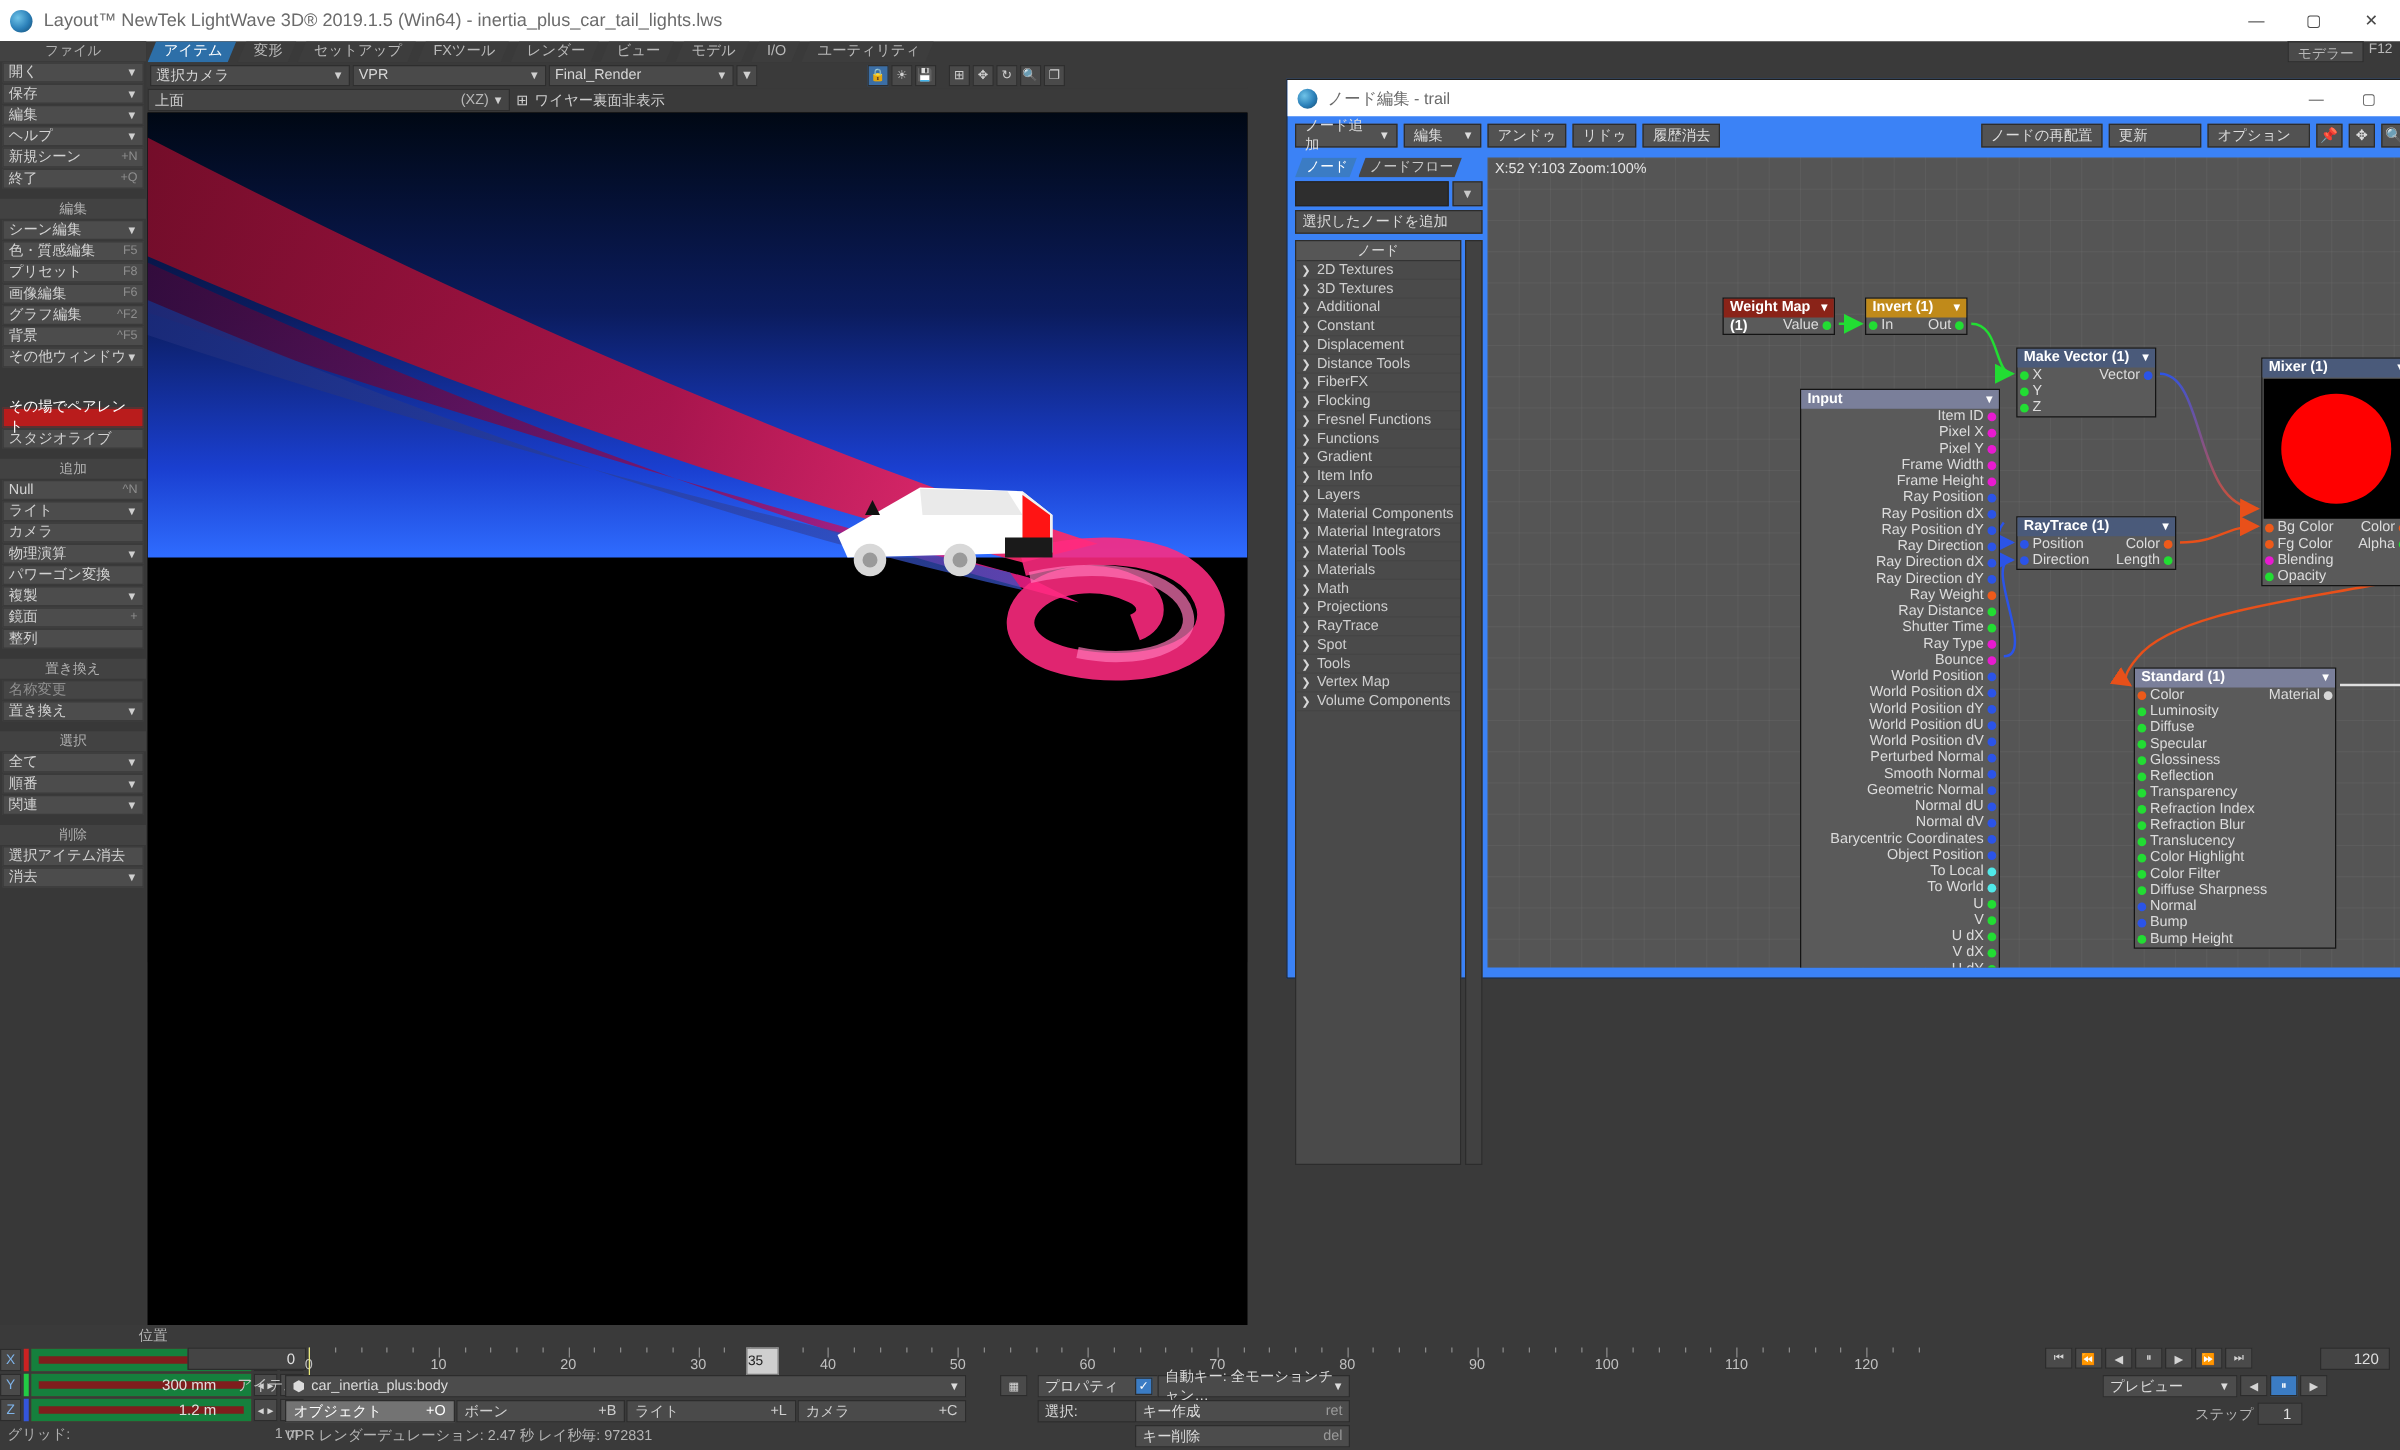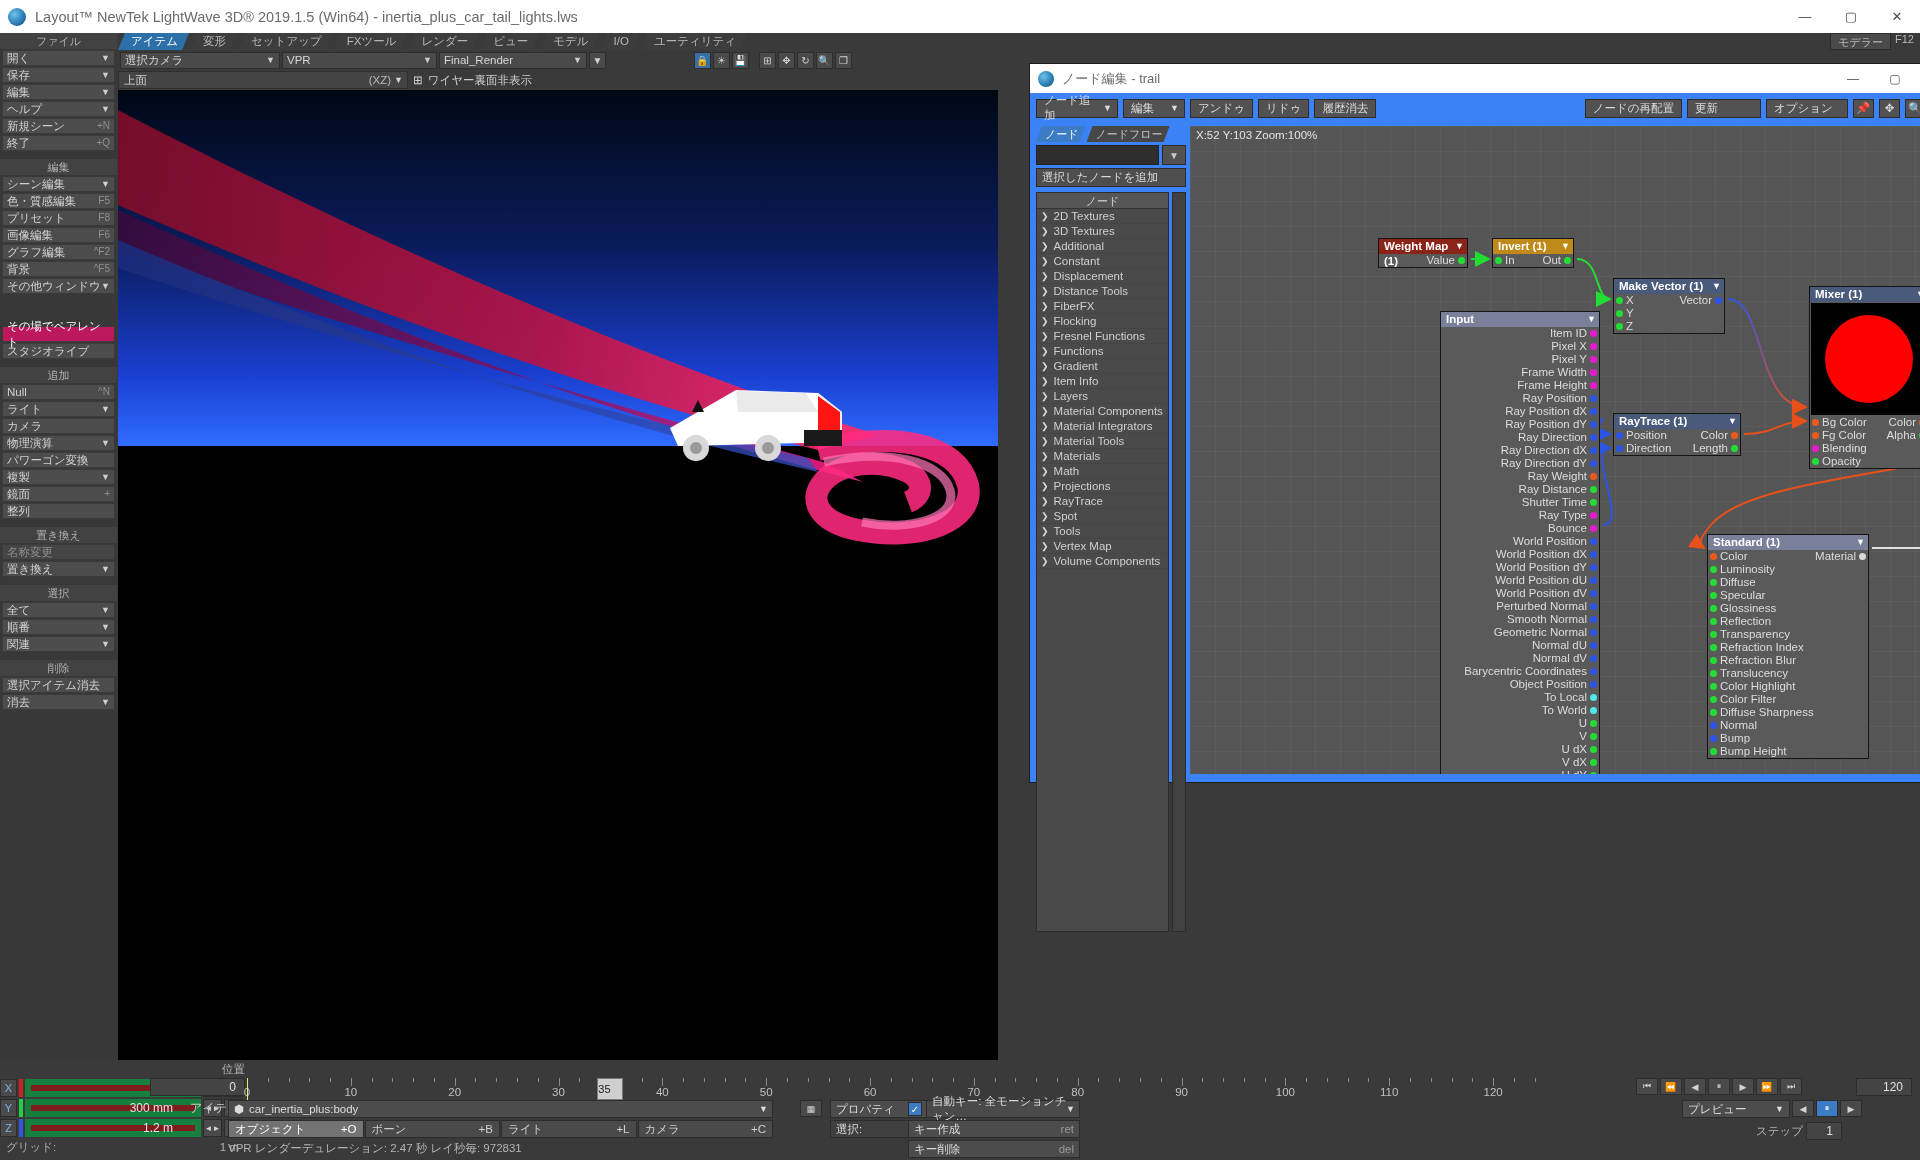--- a/index.html
+++ b/index.html
@@ -37,21 +37,21 @@
   .iconbtn.blue { background:#3b6ea5; }
 
   
   .sidebar { position:absolute; left:0; top:33px; width:117px; bottom:100px; background:#383838;
     overflow:hidden; }
   .sb-head { height:16px; line-height:16px; text-align:center; color:#b0b0b0; font-size:11px;
     background:#424242; }
   .sb-item { height:16px; line-height:16px; margin:1px 2px; background:#4c4c4c; border:1px solid #3a3a3a;
     padding:0 4px; color:#d2d2d2; font-size:11.5px; display:flex; align-items:center;
     justify-content:space-between; }
-  .sb-item.sel { background:#be185d; color:#ffffff;margin-top:32px; }
+  .sb-item.sel { background:#b91c1c; color:#ffffff;margin-top:32px; }
   .sb-item.plain { background:#454545; }
   .sb-item .sk { color:#8e8e8e; font-size:10px; }
   .sb-item .cv { font-size:9px; color:#cfcfcf; }
   .sb-gap { height:7px; }
 
   
   .vpbar { position:absolute; left:118px; top:70px; width:880px; height:20px; display:flex;
     align-items:center; background:#3a3a3a; }
   .vpbar .vsel { width:290px; height:18px; background:#444; border:1px solid #2e2e2e; color:#d0d0d0;
     font-size:11.5px; display:flex; align-items:center; padding:0 5px; position:relative; }
@@ -120,21 +120,21 @@
   .dot { position:absolute; width:7px; height:7px; border-radius:50%; top:3px; }
   .dot.l { left:2px; } .dot.r { right:2px; }
   .nrow .lbl-l { float:left; } .nrow .lbl-r { float:right; }
 
   .prev { margin:1px; height:112px; background:#000; display:flex; align-items:center; justify-content:center; }
   .prev .circ { width:88px; height:88px; border-radius:50%; background:#ff0000; }
 
   
   .bottom { position:absolute; left:0; bottom:0; width:1920px; height:100px; background:#3a3a3a; }
   .bl { position:absolute; left:0; top:0; width:245px; }
-  .bl-head { height:18px; line-height:18px; text-align:right; font-size:11.5px; color:#b8b8b8; }
+  .bl-head { height:18px; line-height:18px; text-align:center; font-size:11.5px; color:#b8b8b8; }
   .axisrow { height:20px; display:flex; align-items:center; gap:2px; padding:0 2px 0 0; }
   .axlab { width:17px; height:18px; background:#4a4a4a; border:1px solid #2c2c2c; color:#7fb3e8;
     font-size:11px; display:flex; align-items:center; justify-content:center; }
   .axval { flex:1; height:18px; background:#7f1d1d; border:6px solid #15803d; color:#e0e0e0;
     font-size:12px; display:flex; align-items:center; justify-content:flex-end; padding-right:22px; }
   .axbtn { width:19px; height:18px; background:#4a4a4a; border:1px solid #2c2c2c;
     display:flex; align-items:center; justify-content:center; font-size:10px; color:#d4d4d4; }
   .gridline { height:18px; display:flex; align-items:center; justify-content:space-between;
     font-size:11.5px; color:#b0b0b0; padding:0 6px; }
   .tl-num { position:absolute; top:8px; font-size:11.5px; color:#c0c0c0; transform:translateX(-50%); }

